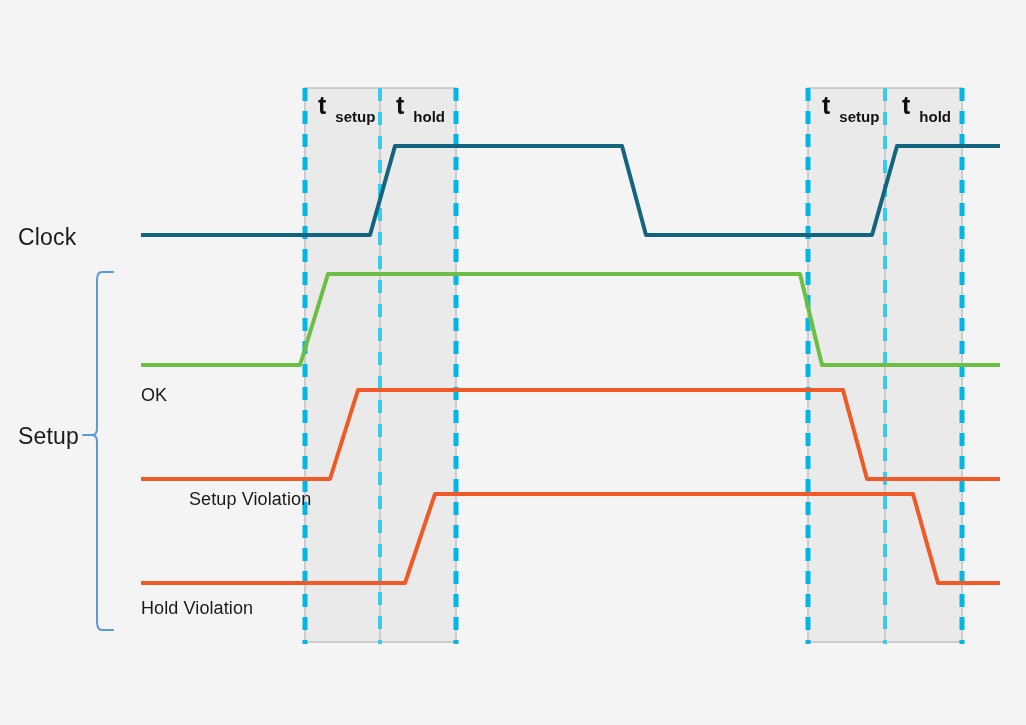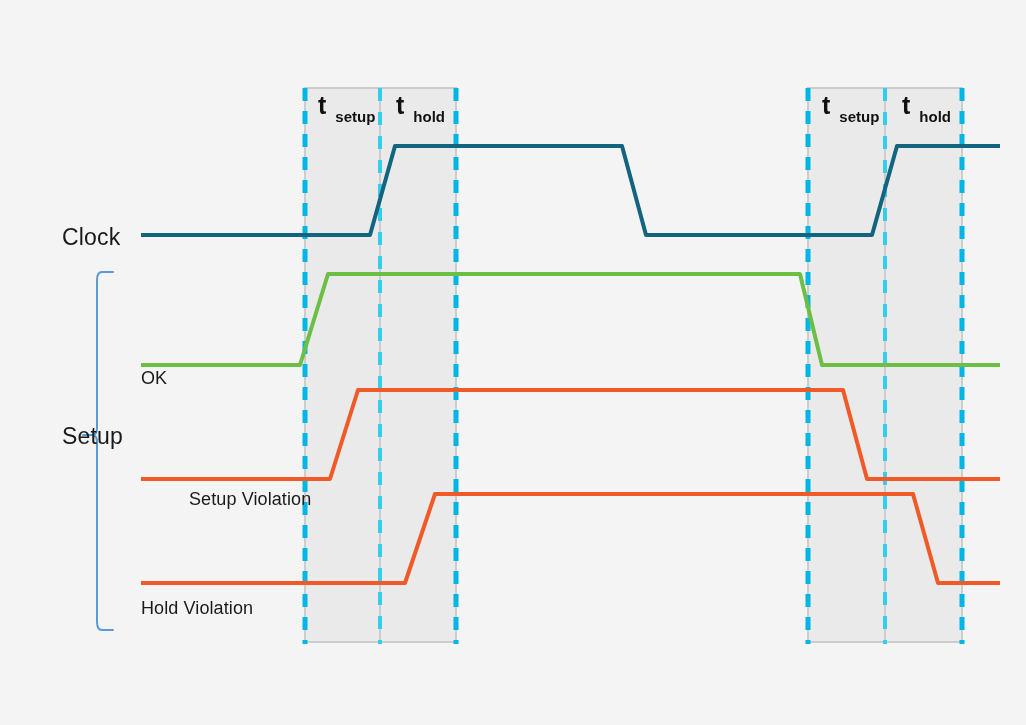--- a/index.html
+++ b/index.html
@@ -31,21 +31,20 @@
   }
   .axis-label {
     position: absolute;
     font-family: "Liberation Sans", sans-serif;
     color: #1a1a1a;
     white-space: nowrap;
   }
   .row-label-big {
     font-size: 23px;
     letter-spacing: 0.2px;
-    margin-left: 44px;
   }
   .row-label-small {
     font-size: 18px;
     letter-spacing: 0.1px;
   }
   .window-label {
     position: absolute;
     font-family: "Liberation Sans", sans-serif;
     color: #111111;
     font-weight: bold;
@@ -98,21 +97,21 @@
 
     <path d="M 113 272 L 102 272 Q 97 272 97 280 L 97 428 Q 97 435 92 435 Q 97 435 97 442 L 97 622 Q 97 630 102 630 L 113 630" fill="none" stroke="#5b9bd5" stroke-width="2" stroke-linecap="round" stroke-linejoin="round"></path>
     <line x1="83" y1="435" x2="92" y2="435" stroke="#5b9bd5" stroke-width="2" stroke-linecap="round"></line>
 
   </svg>
 
   <div class="axis-label row-label-big" style="left:18px; top:224px;">Clock</div>
 
   <div class="axis-label row-label-big" style="left:18px; top:423px;">Setup</div>
 
-  <div class="axis-label row-label-small" style="left:141px; top:368px;">OK</div>
+  <div class="axis-label row-label-small" style="left:141px; top:385px;">OK</div>
 
   <div class="axis-label row-label-small" style="left:141px; top:489px;margin-left:48px;">Setup Violation</div>
 
   <div class="axis-label row-label-small" style="left:141px; top:598px;">Hold Violation</div>
 
   <div class="window-label" style="left:318px; top:91px;">
     <span class="base">t</span><span class="sub">setup</span>
   </div>
 
   <div class="window-label" style="left:396px; top:91px;">

